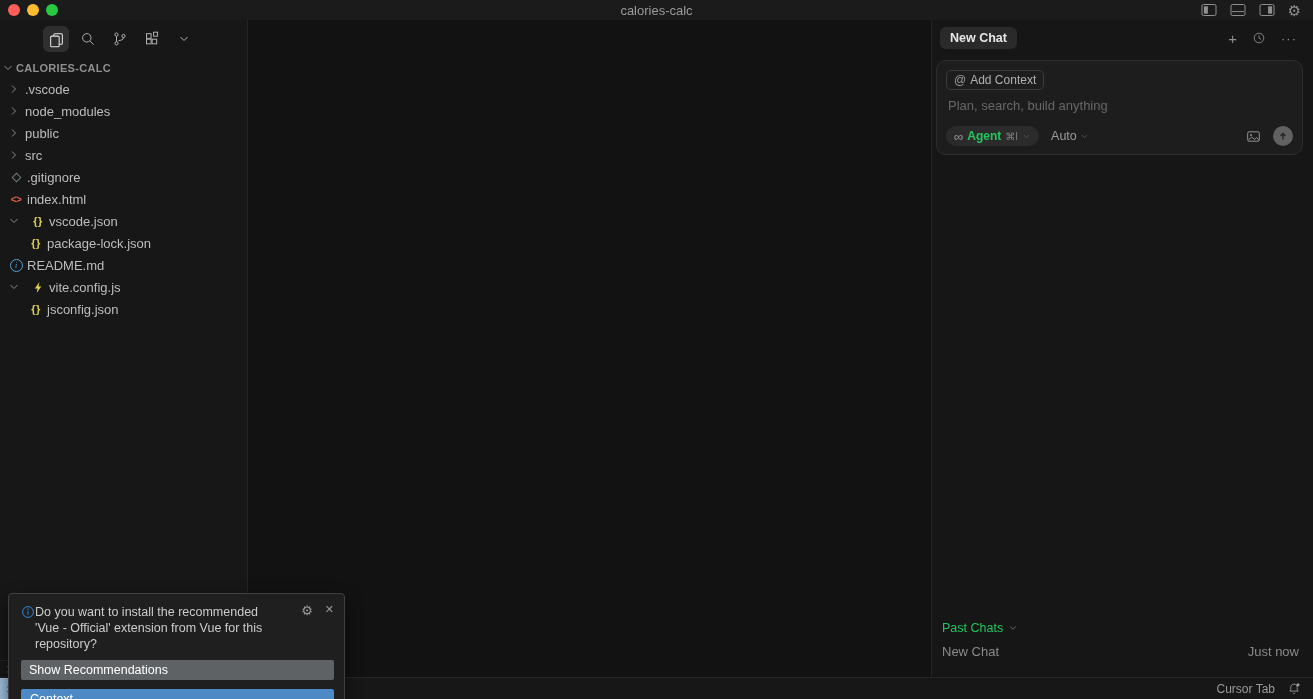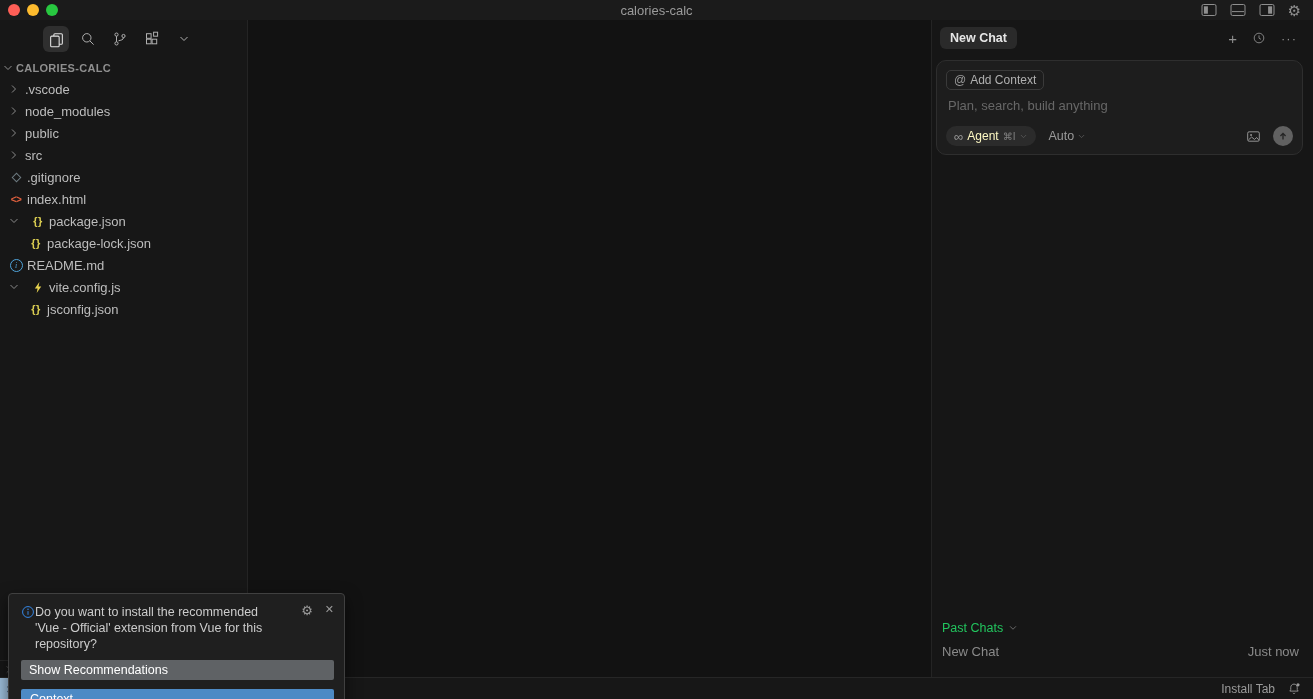--- a/index.html
+++ b/index.html
@@ -46,21 +46,21 @@
   .chat-tools{margin-left:auto;display:flex;gap:15px;color:#8f8f8f;align-items:center;}
   .plus-glyph{font-size:15px;line-height:1;}
   .dots-glyph{font-size:13px;letter-spacing:1px;line-height:1;}
   .chat-input{margin:4px 10px 0 4px;border:1px solid #2e2e2e;background:#1d1d1d;border-radius:10px;height:95px;box-sizing:border-box;padding:9px;position:relative;flex:none;}
   .ctx-chip{display:inline-flex;align-items:center;gap:4px;border:1px solid #3a3a3a;border-radius:5px;padding:2px 7px;font-size:12px;color:#b0b0b0;}
   .at-glyph{font-size:12px;color:#9a9a9a;}
   .placeholder{margin-top:8px;font-size:13px;color:#676767;padding-left:2px;}
   .input-row{position:absolute;left:9px;right:9px;bottom:8px;display:flex;align-items:center;}
   .agent-pill{display:flex;align-items:center;gap:4px;background:#2b2b2b;border-radius:10px;padding:3px 8px;font-size:12px;color:#9a9a9a;}
   .inf-glyph{font-size:13px;line-height:1;color:#9a9a9a;}
-  .agent-name{color:#fef9c3;font-weight:400;}
+  .agent-name{color:#22c55e;font-weight:700;}
   .kbd{color:#808080;font-size:10px;}
   .auto-sel{margin-left:12px;color:#9a9a9a;font-size:12.5px;display:flex;gap:3px;align-items:center;}
   .dim-chev{color:#5c5c5c;display:flex;}
   .row-right{margin-left:auto;display:flex;align-items:center;gap:12px;color:#9a9a9a;}
   .send-btn{width:20px;height:20px;border-radius:50%;background:#616161;display:flex;align-items:center;justify-content:center;}
   .chat-spacer{flex:1;}
   .past{padding:0 14px 14px 10px;flex:none;}
   .past-header{display:flex;align-items:center;gap:5px;font-size:12.5px;color:#22c55e;height:22px;}
   .past-row{display:flex;justify-content:space-between;font-size:13px;color:#8a8a8a;height:24px;align-items:center;}
 
@@ -212,21 +212,21 @@
           </div>
           <div class="tree-row">
             <span class="tr-chev">
               <svg width="12" height="12" viewBox="0 0 12 12" fill="none" stroke="#8a8a8a">
                 <path d="M2.5 4l3.5 3.5L9.5 4"></path>
               </svg>
             </span>
             <span class="tr-icon after-chev">
               <span class="braces-ic">{}</span>
             </span>
-            <span class="tr-label">package.json</span>
+            <span class="tr-label">vscode.json</span>
           </div>
           <div class="tree-row">
             <span class="tr-icon nested">
               <span class="braces-ic">{}</span>
             </span>
             <span class="tr-label">package-lock.json</span>
           </div>
           <div class="tree-row">
             <span class="tr-icon">
               <span class="info-badge">i</span>
@@ -367,21 +367,21 @@
       <span style="display:flex;">
         <svg width="14" height="14" viewBox="0 0 16 16" fill="none" stroke="currentColor">
             <circle cx="8" cy="6.5" r="1.2" fill="currentColor" stroke="none"></circle>
             <path d="M8 8v5.5"></path>
             <path d="M5.4 3.6a5.6 5.6 0 0 0 0 5.8M10.6 3.6a5.6 5.6 0 0 1 0 5.8"></path>
           </svg>
       </span>
       <span class="cnt">0</span>
     </span>
     <span class="sb-right">
-      <span>Install Tab</span>
+      <span>Cursor Tab</span>
       <span style="display:flex;">
         <svg width="14" height="14" viewBox="0 0 16 16" fill="none" stroke="currentColor">
             <path d="M8 2.4c2.2 0 3.7 1.6 3.7 3.9v2.3l1 1.8H3.3l1-1.8V6.3c0-2.3 1.5-3.9 3.7-3.9Z"></path>
             <path d="M6.8 12.4a1.3 1.3 0 0 0 2.4 0"></path>
             <circle cx="12.6" cy="3.2" r="1.8" fill="currentColor" stroke="none"></circle>
           </svg>
       </span>
     </span>
   </div>
 

